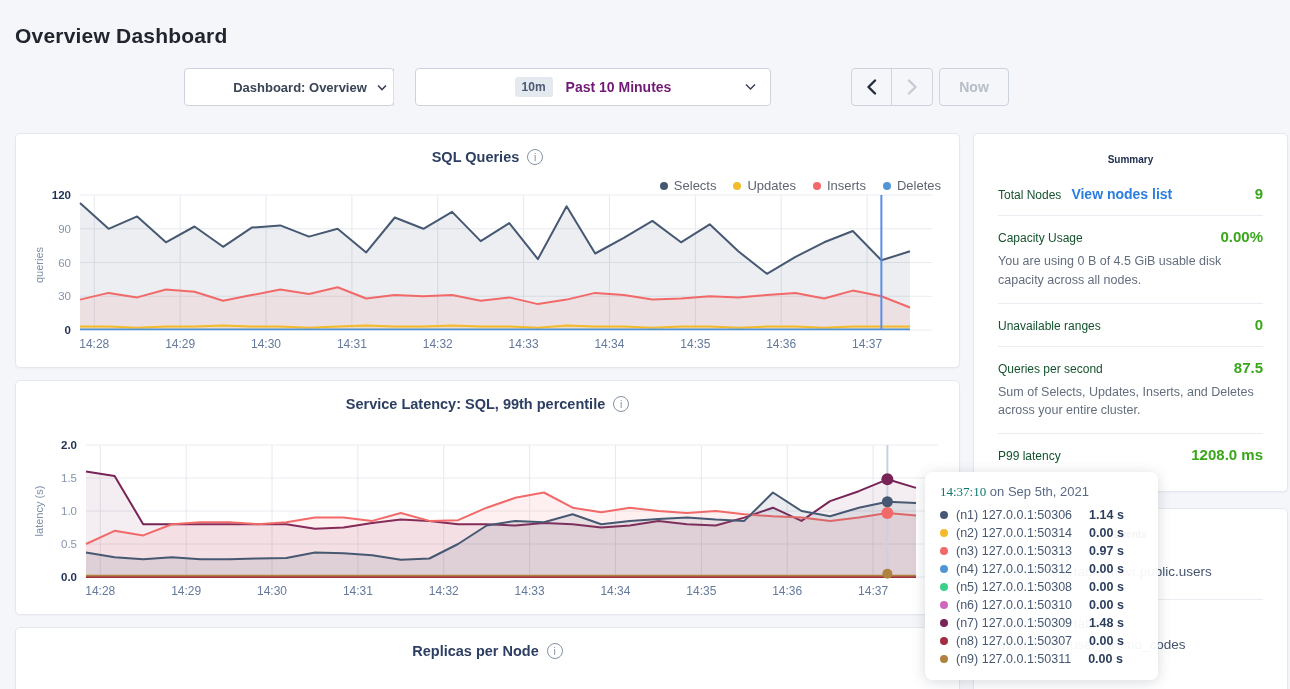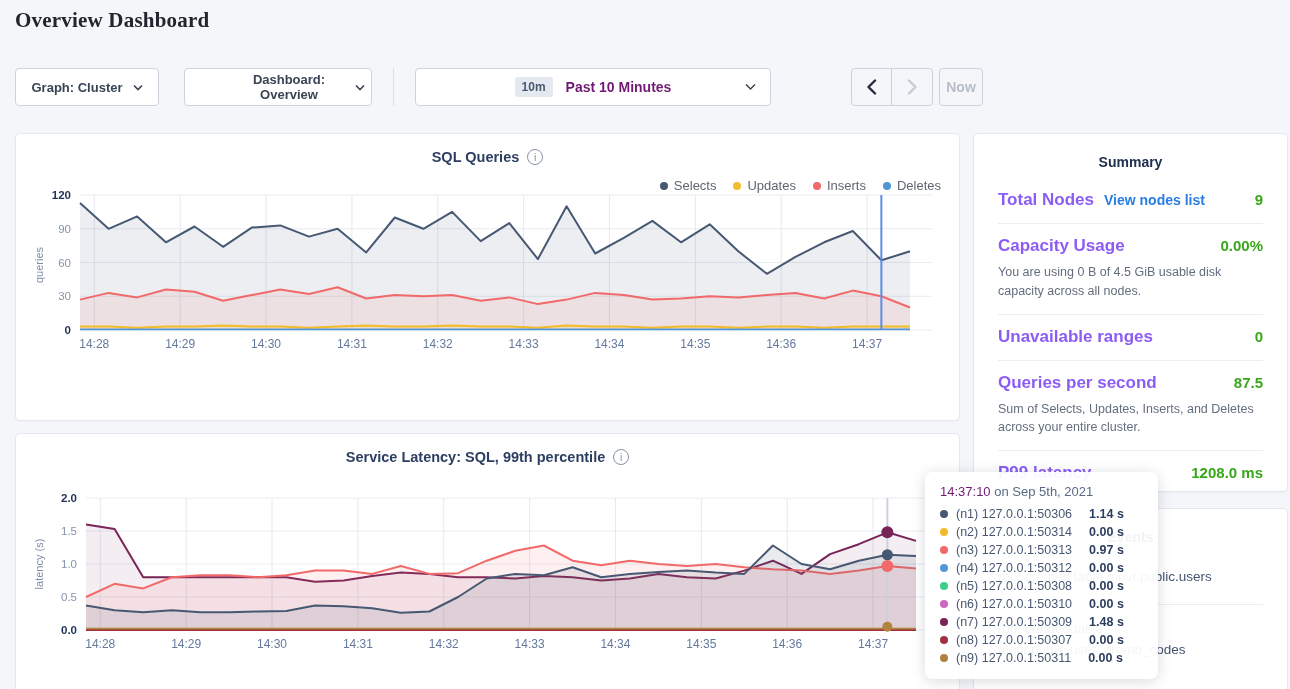--- a/index.html
+++ b/index.html
@@ -4,98 +4,90 @@
 <style>
   * { box-sizing: border-box; }
   html,body { margin:0; padding:0; }
   body {
     width:1290px; height:689px; overflow:hidden; position:relative;
     background:#f4f6fa;
     font-family:"Liberation Sans", sans-serif;
     -webkit-font-smoothing:antialiased;
   }
   .page { position:absolute; inset:0; }
-  h1.page-title { position:absolute; left:15px; top:8px; margin:0; font-size:21px; font-weight:600; color:#21252e; letter-spacing:.2px;font-family:Liberation Serif, serif; }
+  h1.page-title { position:absolute; left:15px; top:24px; margin:0; font-size:21px; font-weight:600; color:#21252e; letter-spacing:.2px; }
 
   
   .ctl { position:absolute; top:68px; height:38px; background:#fff; border:1px solid #cdd3dd; border-radius:4px;
          display:flex; align-items:center; justify-content:center; gap:10px; cursor:pointer;
          font-family:"Liberation Sans",sans-serif; font-weight:700; font-size:13px; color:#394455; }
   #btn-graph { left:15px; width:144px; }
-  #btn-dash  { left:184px; width:188px;padding-left:48px; }
+  #btn-dash  { left:184px; width:210px;padding-left:48px; }
   .vdiv { position:absolute; left:393px; top:68px; width:1px; height:38px; background:#dadee5; }
   .timepicker { left:415px; width:356px; justify-content:center; padding:0 14px; gap:13px; }
   .badge { background:#e4e9f0; border-radius:3px; padding:3px 7px; font-size:12px; font-weight:700; color:#4a5874; }
   .tp-label { font-size:14px; font-weight:700; color:#701a75; }
   .tp-chev { position:absolute; right:14px; display:flex; }
   .navgroup { position:absolute; left:851px; top:68px; height:38px; display:flex; border:1px solid #cdd3dd; border-radius:4px; overflow:hidden; }
   .navbtn { width:40px; border:none; background:transparent; display:flex; align-items:center; justify-content:center; cursor:pointer; }
   .navbtn:first-child { border-right:1px solid #cdd3dd; }
-  .now-btn { position:absolute; left:939px; top:68px; width:44px; height:38px; border:1px solid #cdd3dd; border-radius:4px;
+  .now-btn { position:absolute; left:939px; top:68px; width:70px; height:38px; border:1px solid #cdd3dd; border-radius:4px;
              background:transparent; color:#b6bdc9; font-weight:700; font-size:14px; font-family:"Liberation Sans",sans-serif; }
 
   
   .panel { background:#fff; border:1px solid #e4e8ee; border-radius:5px; box-shadow:0 1px 2px rgba(36,43,55,.03); }
   .col-left { position:absolute; left:15px; top:133px; width:945px; }
-  .chart-panel { position:relative; height:288px; margin-bottom:12px; overflow:hidden; }
+  .chart-panel { position:relative; height:235px; margin-bottom:12px; overflow:hidden; }
   #panel-replicas { height:120px; }
   .chart-head { text-align:center; padding-top:15px; display:flex; align-items:center; justify-content:center; gap:8px; }
   .chart-title { font-size:14.5px; font-weight:700; color:#2c3e61; }
   .info-icon { display:inline-block; width:16px; height:16px; border:1px solid #8593a5; border-radius:50%; color:#8593a5;
                font-size:10.5px; line-height:14px; text-align:center; font-style:normal; cursor:pointer; }
   .legend { position:absolute; right:18px; top:44px; display:flex; gap:17px; }
   .lg-item { display:inline-flex; align-items:center; gap:6px; font-size:13px; color:#5f6672; cursor:pointer; }
   .lg-item .dot { width:8px; height:8px; border-radius:50%; display:inline-block; }
   .plot { position:absolute; left:0; top:57px; width:945px; height:172px; }
   #panel-latency .plot { top:60px; }
   svg text { font-family:"Liberation Sans",sans-serif; }
   .axis-ylabel { position:absolute; white-space:nowrap; font-size:11px; color:#7f8ea6;
                  transform:translate(-50%,-50%) rotate(-90deg); }
 
   
   .col-right { position:absolute; left:973px; top:133px; width:315px; }
   .side-panel { padding:0 24px; position:relative; }
   #panel-summary { height:359px; }
   #panel-events { height:200px; margin-top:16px; overflow:hidden; }
-  .panel-h { text-align:center; font-size:14px; font-weight:700; color:#20304f; margin:20px 0 8px; }
+  .panel-h { text-align:center; font-size:10px; font-weight:700; color:#20304f; margin:20px 0 8px; }
   .srow { padding:12px 0 13px; border-bottom:1px solid #e9edf1; }
   .srow:last-child { border-bottom:none; }
   .srow-line { display:flex; align-items:baseline; }
-  .srow-label { font-size:17px; font-weight:700; color:#8b5cf6; }
+  .srow-label { font-size:12px; font-weight:400; color:#14532d; }
   .srow-link { font-size:14px; font-weight:700; color:#2a7de1; margin-left:10px; cursor:pointer; text-decoration:none; }
   .srow-value { margin-left:auto; font-size:15px; font-weight:700; color:#38a719; }
   .srow-desc { margin:7px 0 0; font-size:12.5px; color:#636e7e; line-height:1.5; }
   .evt { padding:14px 0 16px; border-bottom:1px solid #e9edf1; font-size:13.5px; color:#44536f; line-height:1.55; word-break:break-word; }
   .evt:last-child { border-bottom:none; }
 
   
   .tooltip { position:absolute; left:925px; top:472px; width:233px; z-index:20;
              background:rgba(255,255,255,.94); border-radius:8px; box-shadow:0 2px 14px rgba(60,70,90,.20);
              padding:12px 12px 12px 15px; }
   .tt-head { font-size:13px; color:#5a6a85; margin-bottom:6px; }
-  .tt-time { color:#701a75; }
+  .tt-time { color:#0f766e;font-family:Liberation Serif, serif; }
   .tt-row { display:flex; align-items:center; gap:8px; height:18px; font-size:12.5px; color:#475872; }
   .tt-row .dot { width:8px; height:8px; border-radius:50%; flex:none; }
   .tt-val { font-weight:700; color:#2c3e5e; margin-left:9px; }
 </style>
 </head>
 <body>
 
 <div class="page">
 
   <h1 class="page-title">Overview Dashboard</h1>
 
-  <button class="ctl" id="btn-graph">
-    <span>Graph: Cluster</span>
-    <span style="display:flex">
-      <svg width="10" height="7" viewBox="0 0 10 7">
-          <polyline points="1,1.5 5,5.5 9,1.5" fill="none" stroke="#394455" stroke-width="1.6"></polyline>
-        </svg>
-    </span>
-  </button>
 
   <button class="ctl" id="btn-dash">
     <span>Dashboard: Overview</span>
     <span style="display:flex">
       <svg width="10" height="7" viewBox="0 0 10 7">
           <polyline points="1,1.5 5,5.5 9,1.5" fill="none" stroke="#394455" stroke-width="1.6"></polyline>
         </svg>
     </span>
   </button>
 

